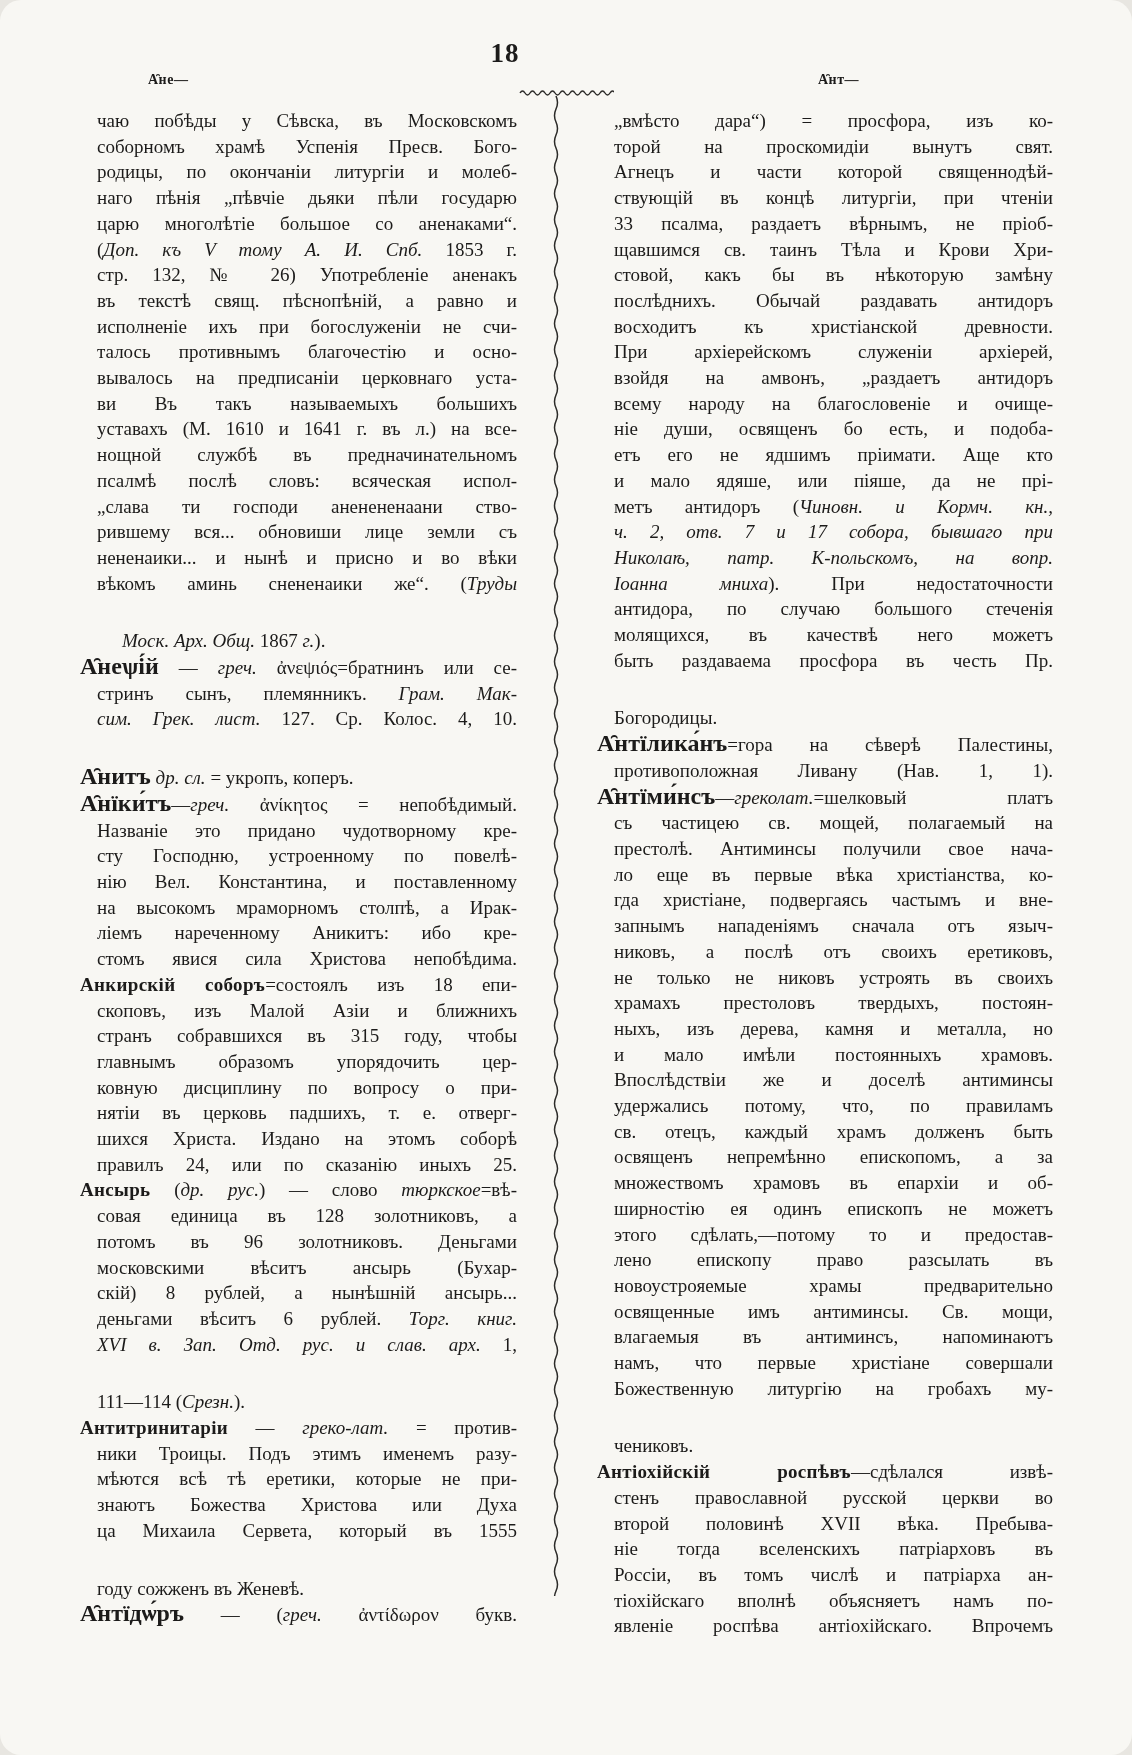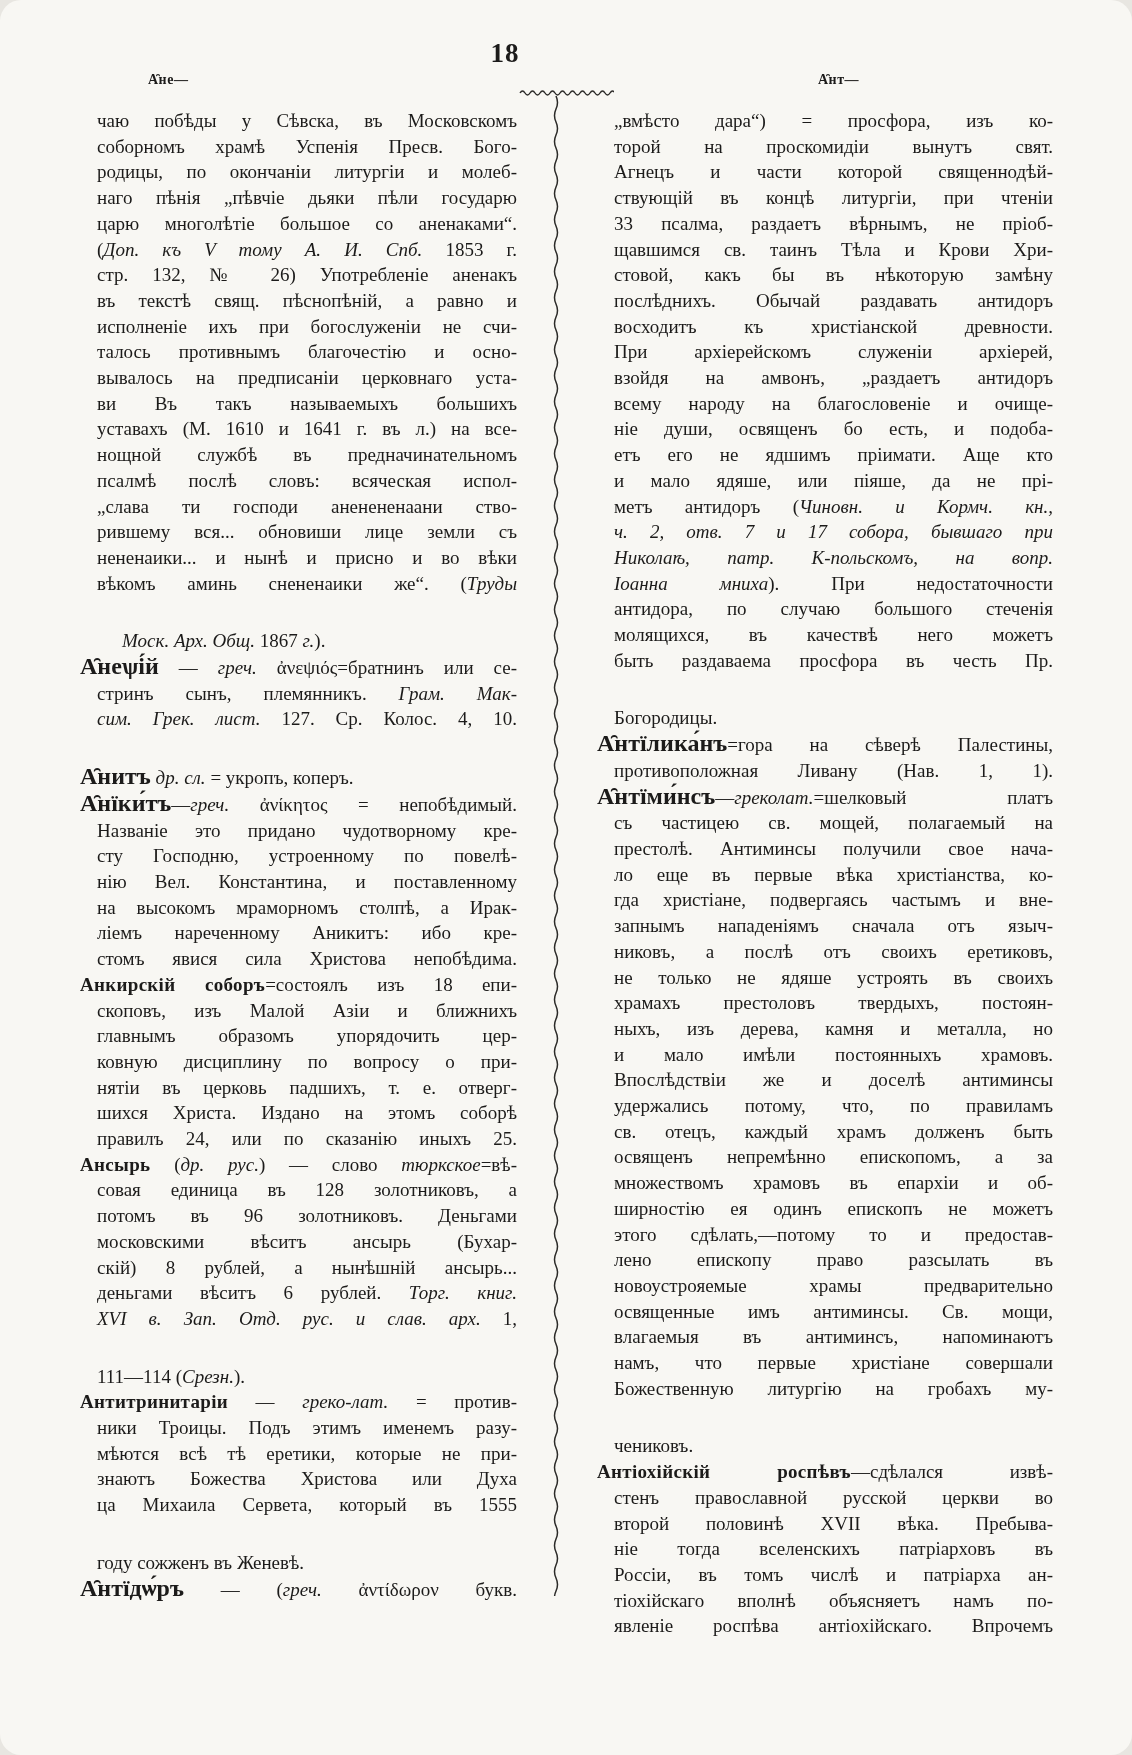--- a/index.html
+++ b/index.html
@@ -74,20 +74,21 @@
       <div class="tl ind0 noj"><span class="hw">А̑нитъ</span><span> </span><span class="it">др. сл.</span><span> = укропъ, коперъ.</span></div>
       <div class="tl ind0"><span class="hw">А̑нїки́тъ</span><span>—</span><span class="it">греч.</span><span class="gk"> ἀνίκητος</span><span> = непобѣдимый.</span></div>
       <div class="tl ind1"><span>Названіе это придано чудотворному кре-</span></div>
       <div class="tl ind1"><span>сту Господню, устроенному по повелѣ-</span></div>
       <div class="tl ind1"><span>нію Вел. Константина, и поставленному</span></div>
       <div class="tl ind1"><span>на высокомъ мраморномъ столпѣ, а Ирак-</span></div>
       <div class="tl ind1"><span>ліемъ нареченному Аникитъ: ибо кре-</span></div>
       <div class="tl ind1"><span>стомъ явися сила Христова непобѣдима.</span></div>
       <div class="tl ind0"><span class="bd">Анкирскій соборъ</span><span>=состоялъ изъ 18 епи-</span></div>
       <div class="tl ind1"><span>скоповъ, изъ Малой Азіи и ближнихъ</span></div>
+      <div class="tl ind1"><span>странъ собравшихся въ 315 году, чтобы</span></div>
       <div class="tl ind1"><span>главнымъ образомъ упорядочить цер-</span></div>
       <div class="tl ind1"><span>ковную дисциплину по вопросу о при-</span></div>
       <div class="tl ind1"><span>нятіи въ церковь падшихъ, т. е. отверг-</span></div>
       <div class="tl ind1"><span>шихся Христа. Издано на этомъ соборѣ</span></div>
       <div class="tl ind1"><span>правилъ 24, или по сказанію иныхъ 25.</span></div>
       <div class="tl ind0"><span class="bd">Ансырь</span><span> (</span><span class="it">др. рус.</span><span>) — слово </span><span class="it">тюркское</span><span>=вѣ-</span></div>
       <div class="tl ind1"><span>совая единица въ 128 золотниковъ, а</span></div>
       <div class="tl ind1"><span>потомъ въ 96 золотниковъ. Деньгами</span></div>
       <div class="tl ind1"><span>московскими вѣситъ ансырь (Бухар-</span></div>
       <div class="tl ind1"><span>скій) 8 рублей, а нынѣшній ансырь...</span></div>
@@ -128,21 +129,21 @@
       <div class="tl ind1 noj"><span>Богородицы.</span></div>
       <div class="tl ind0"><span class="hw">А̑нтїлика́нъ</span><span>=гора на сѣверѣ Палестины,</span></div>
       <div class="tl ind1"><span>противоположная Ливану (Нав. 1, 1).</span></div>
       <div class="tl ind0"><span class="hw">А̑нтїми́нсъ</span><span>—</span><span class="it">греколат.</span><span>=шелковый платъ</span></div>
       <div class="tl ind1"><span>съ частицею св. мощей, полагаемый на</span></div>
       <div class="tl ind1"><span>престолѣ. Антиминсы получили свое нача-</span></div>
       <div class="tl ind1"><span>ло еще въ первые вѣка христіанства, ко-</span></div>
       <div class="tl ind1"><span>гда христіане, подвергаясь частымъ и вне-</span></div>
       <div class="tl ind1"><span>запнымъ нападеніямъ сначала отъ языч-</span></div>
       <div class="tl ind1"><span>никовъ, а послѣ отъ своихъ еретиковъ,</span></div>
-      <div class="tl ind1"><span>не только не ядяше устроять въ своихъ</span></div>
+      <div class="tl ind1"><span>не только не никовъ устроять въ своихъ</span></div>
       <div class="tl ind1"><span>храмахъ престоловъ твердыхъ, постоян-</span></div>
       <div class="tl ind1"><span>ныхъ, изъ дерева, камня и металла, но</span></div>
       <div class="tl ind1"><span>и мало имѣли постоянныхъ храмовъ.</span></div>
       <div class="tl ind1"><span>Впослѣдствіи же и доселѣ антиминсы</span></div>
       <div class="tl ind1"><span>удержались потому, что, по правиламъ</span></div>
       <div class="tl ind1"><span>св. отецъ, каждый храмъ долженъ быть</span></div>
       <div class="tl ind1"><span>освященъ непремѣнно епископомъ, а за</span></div>
       <div class="tl ind1"><span>множествомъ храмовъ въ епархіи и об-</span></div>
       <div class="tl ind1"><span>ширностію ея одинъ епископъ не можетъ</span></div>
       <div class="tl ind1"><span>этого сдѣлать,—потому то и предостав-</span></div>

